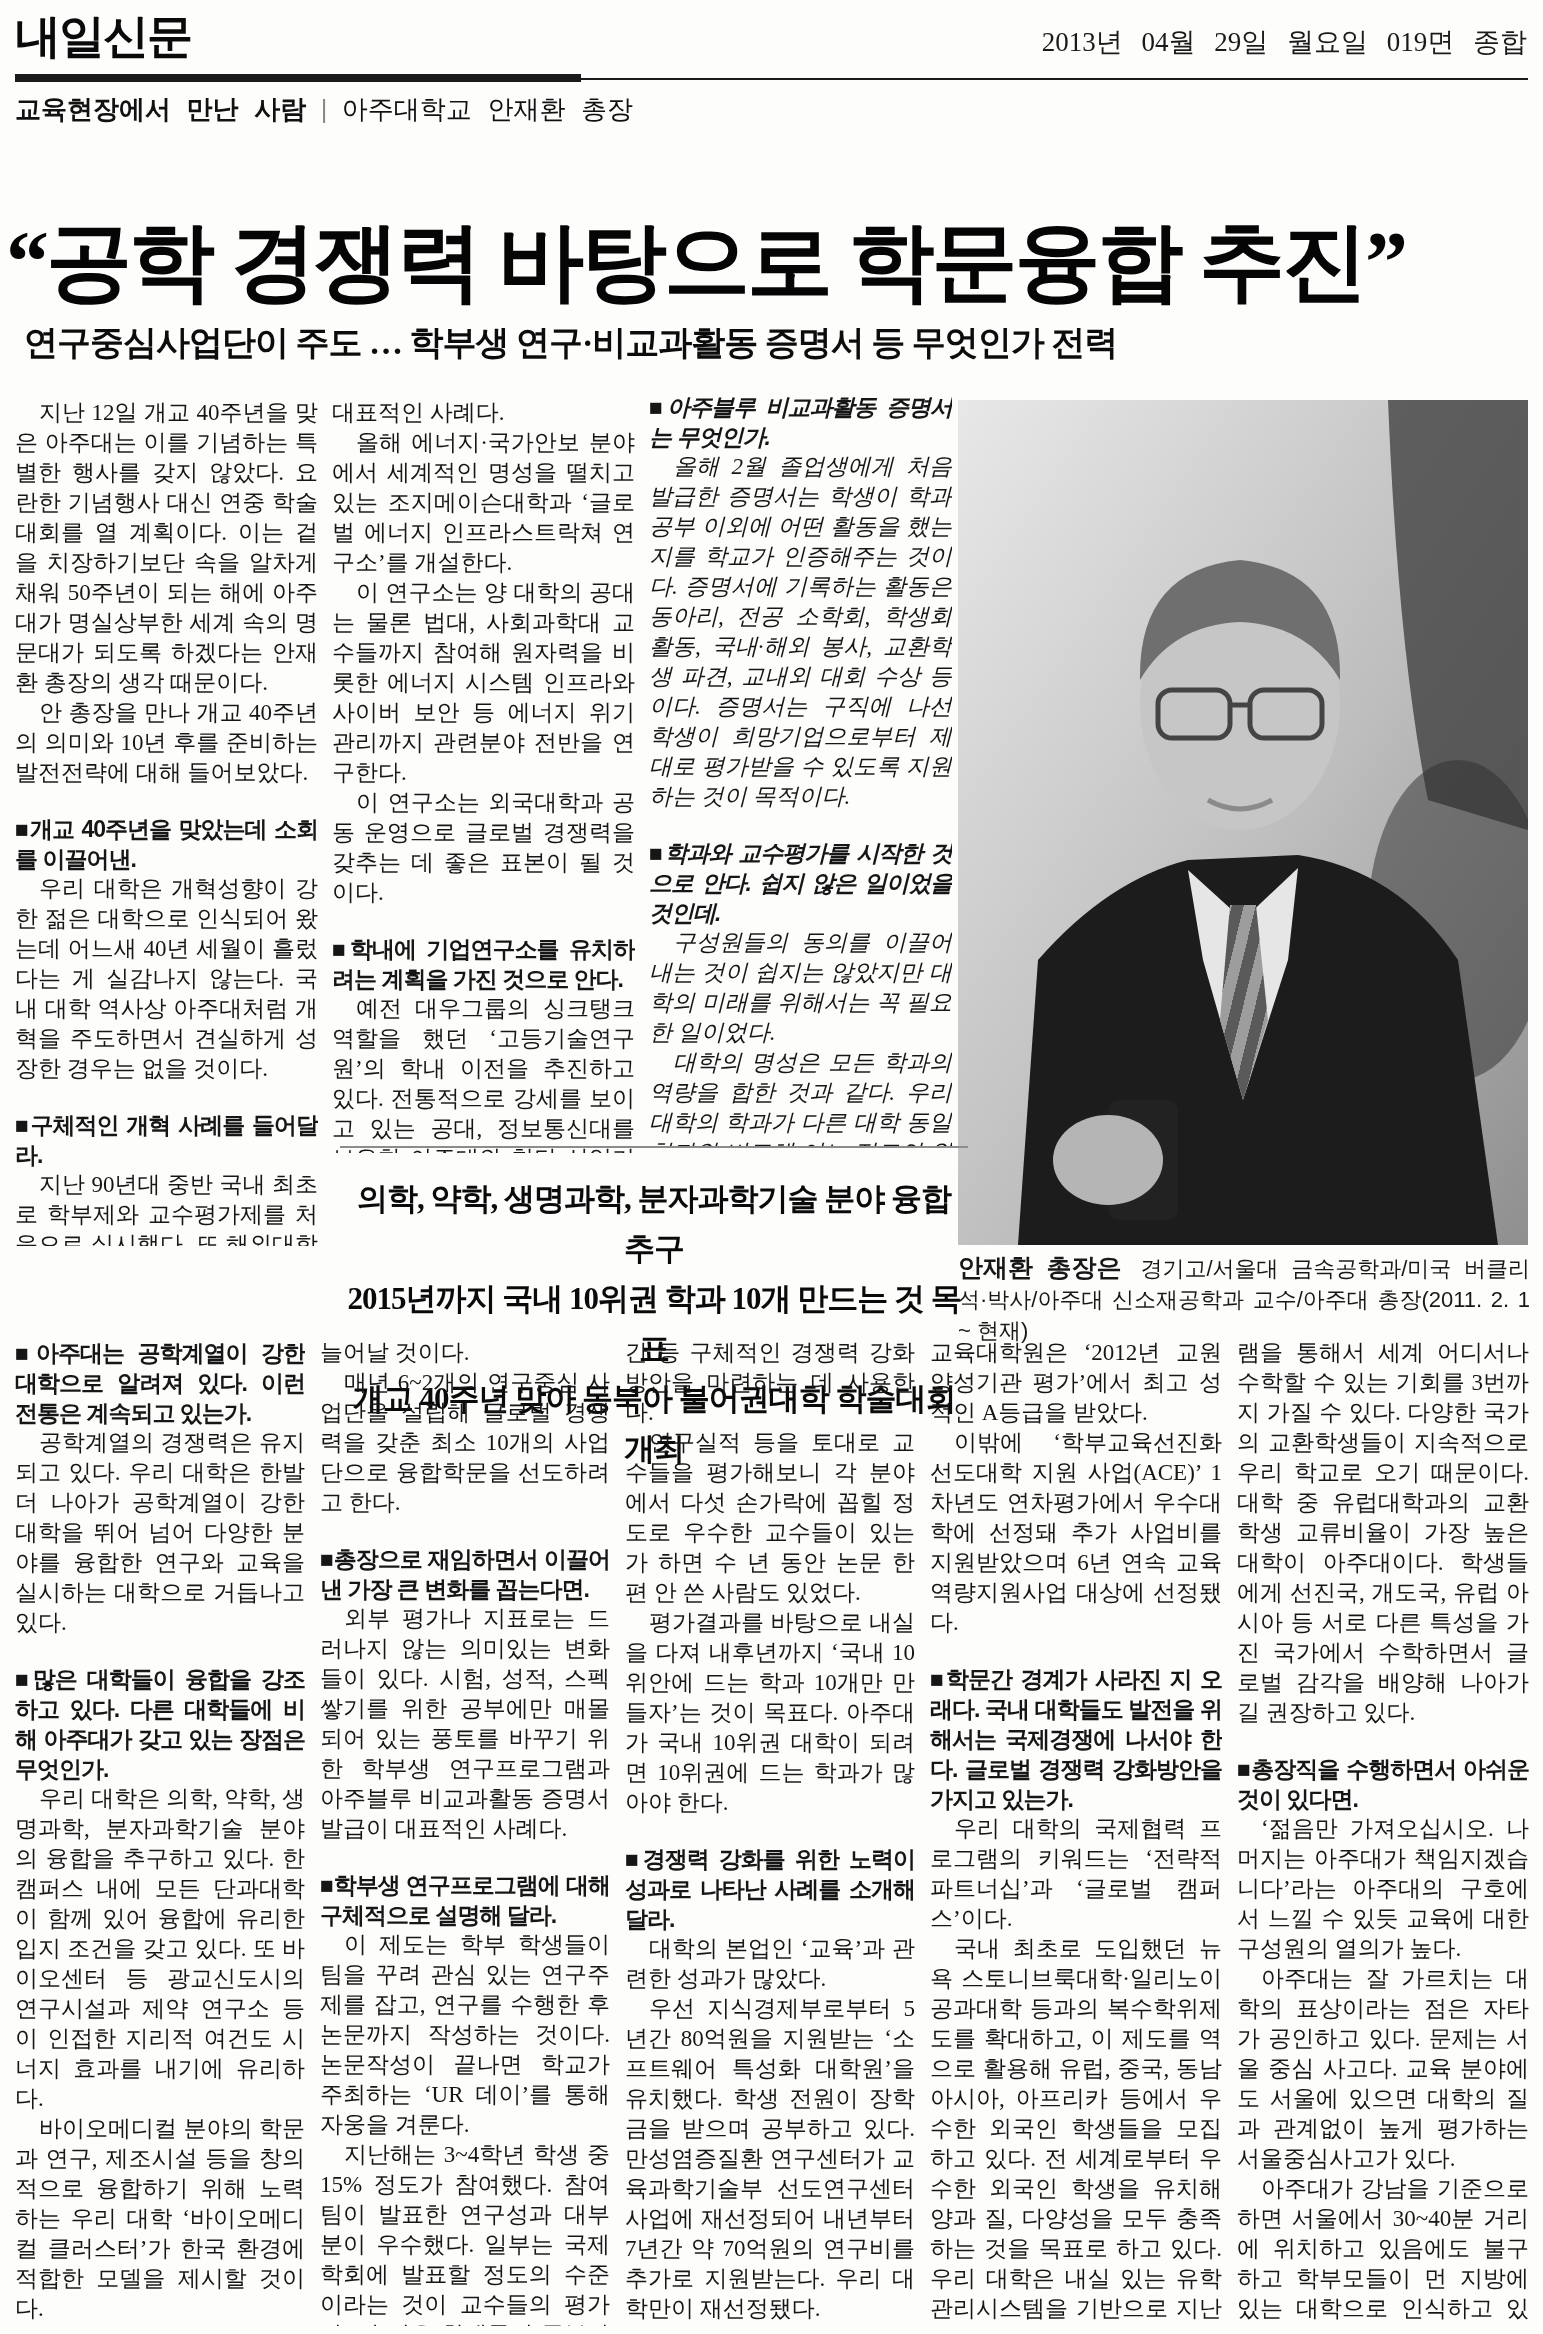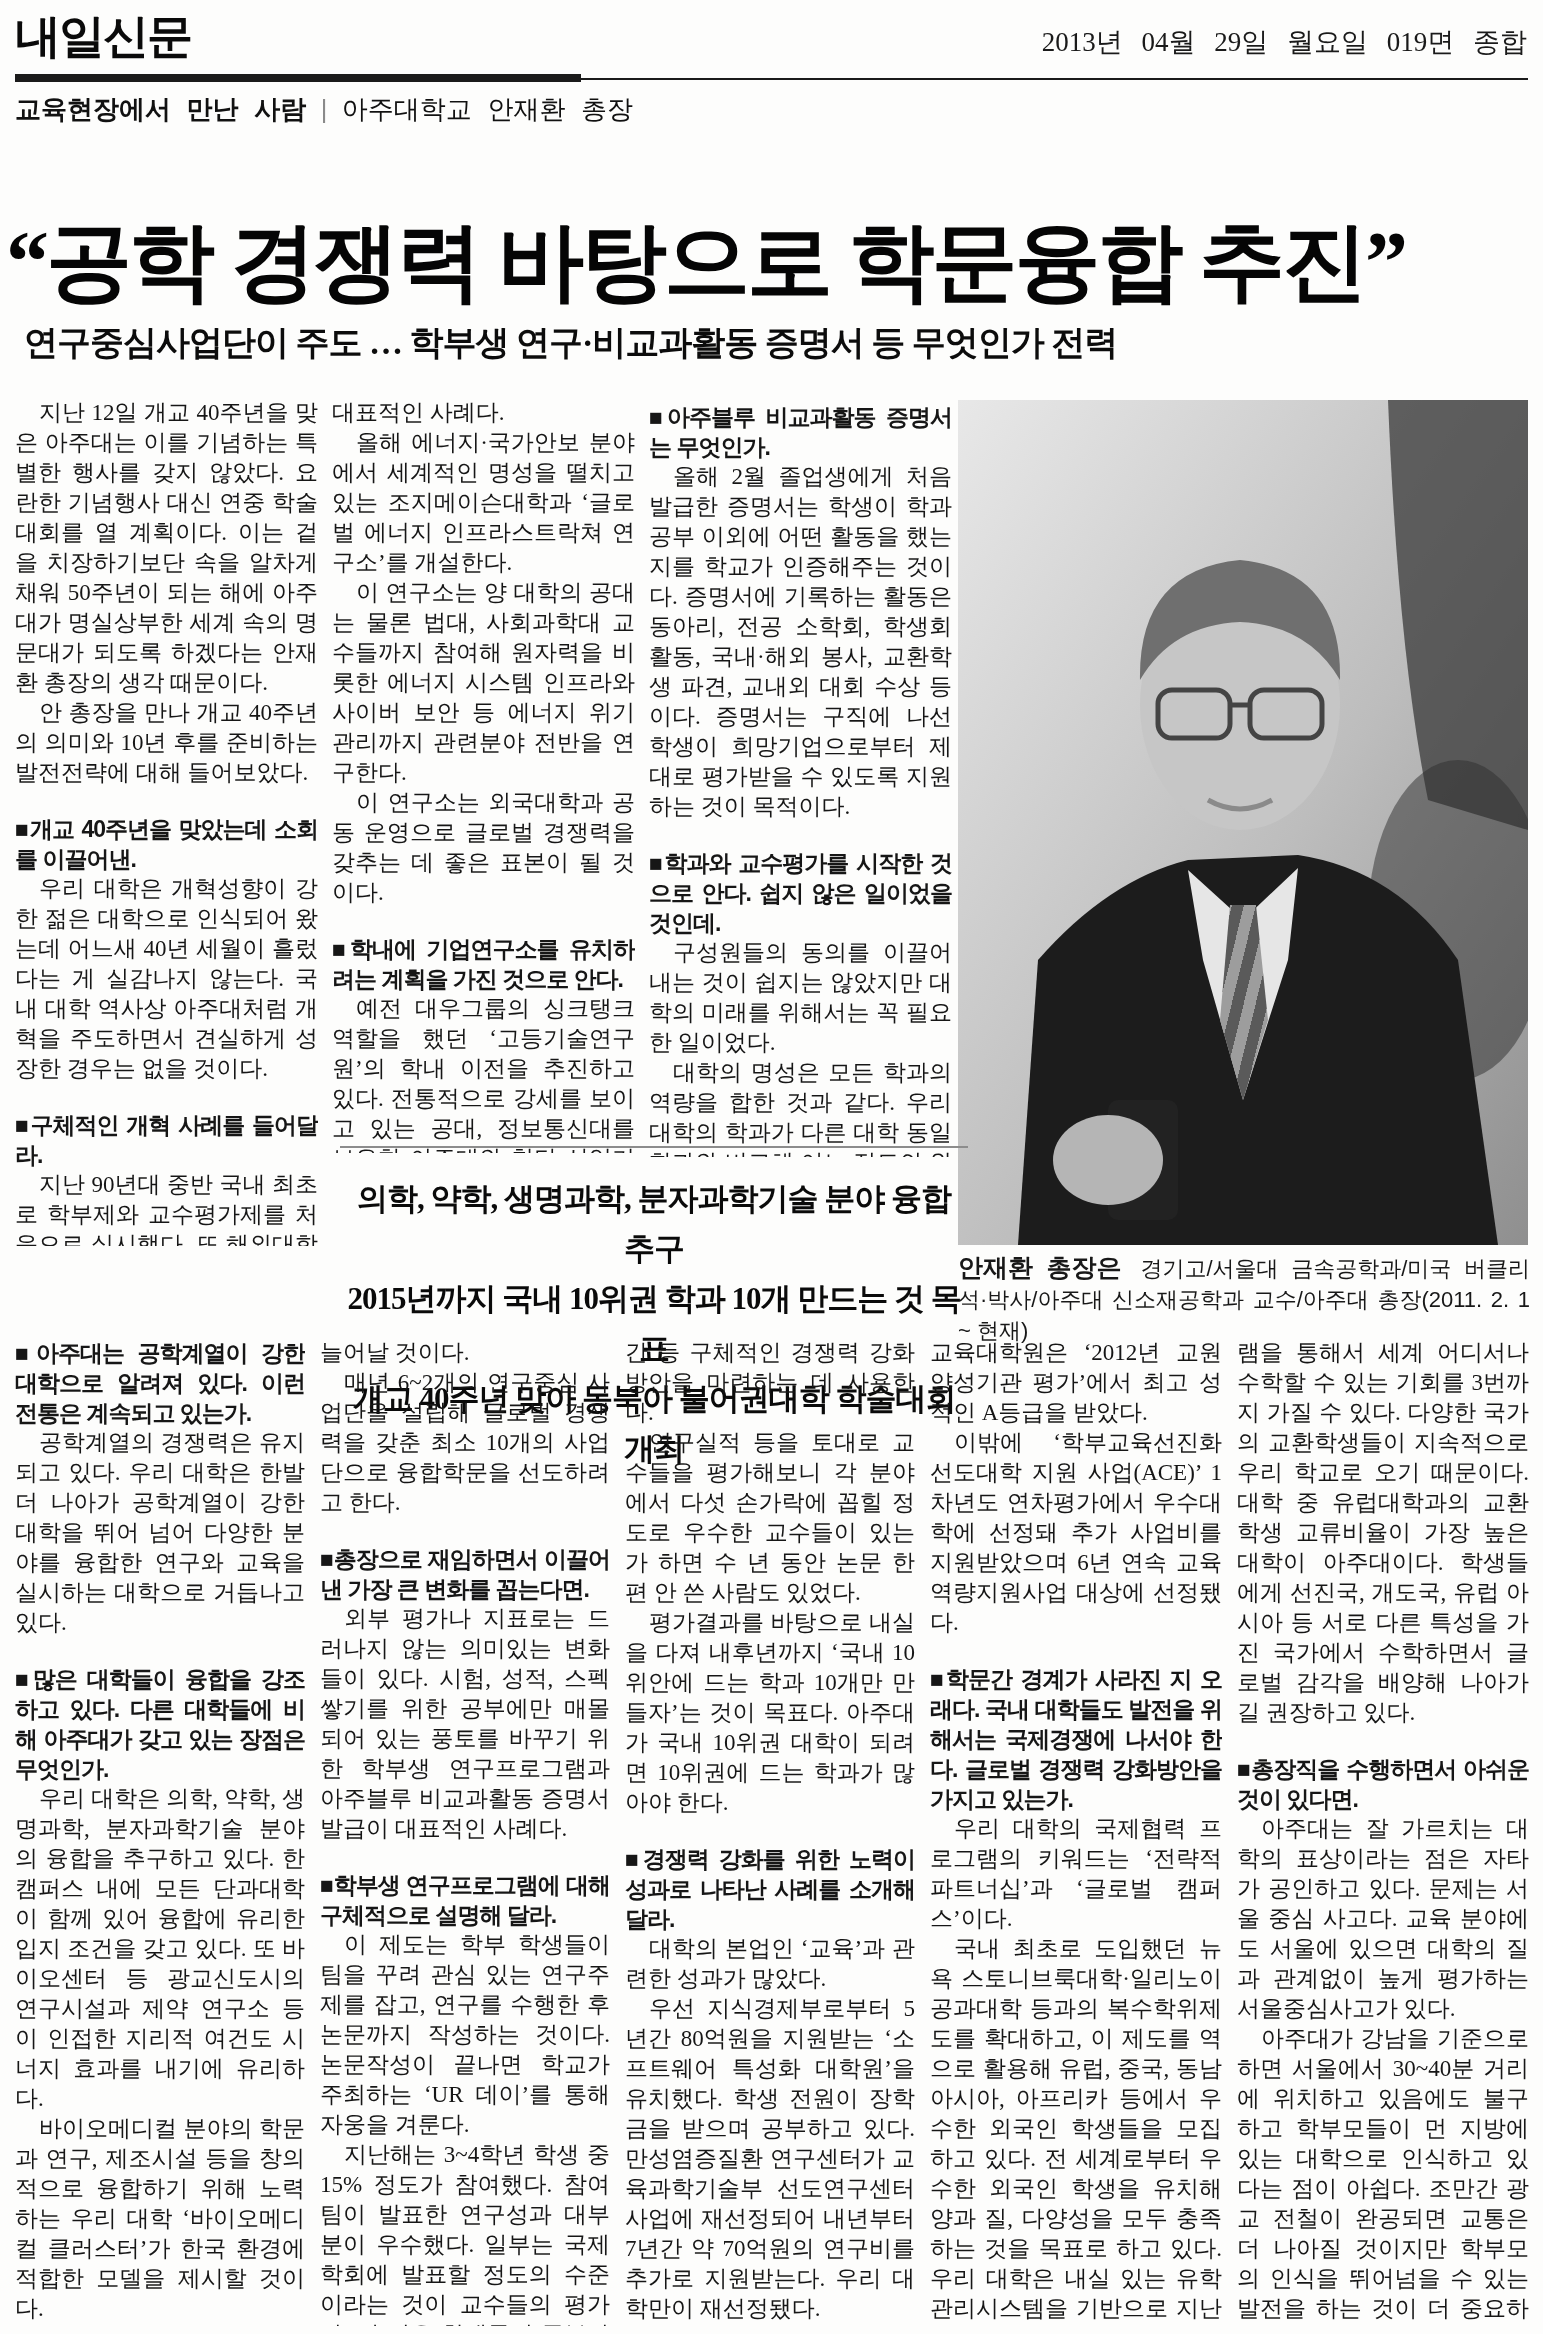--- a/index.html
+++ b/index.html
@@ -46,21 +46,21 @@
   .col p.p{text-indent:24px;}
   .col p.cont{text-indent:0;}
   .col p.q{
     font-family:"Liberation Sans","DejaVu Sans",sans-serif;
     font-weight:bold;margin-top:26px;letter-spacing:-1px;
   }
   .col p.q:first-child{margin-top:0;}
 
   .top1{left:15px; top:398px;width:303px;height:848px;}
   .top2{left:332px;top:398px;width:303px;height:755px;}
-  .top3{left:649px;top:402px;width:303px;height:755px;}
+  .top3{left:649px;top:392px;width:303px;height:755px;font-style:italic;}
 
   .bcol{top:1338px;height:988px;}
   .bA{left:15px;  width:290px;}
   .bB{left:320px; width:290px;}
   .bC{left:625px; width:290px;}
   .bD{left:930px; width:292px;}
   .bE{left:1237px;width:292px;}
 
   
   .pullquote{
@@ -197,17 +197,18 @@
   <div class="col bcol bD">
       <p class="cont">교육대학원은 ‘2012년 교원양성기관 평가’에서 최고 성적인 A등급을 받았다.</p>
       <p class="p">이밖에 ‘학부교육선진화 선도대학 지원 사업(ACE)’ 1차년도 연차평가에서 우수대학에 선정돼 추가 사업비를 지원받았으며 6년 연속 교육역량지원사업 대상에 선정됐다.</p>
       <p class="q">■학문간 경계가 사라진 지 오래다. 국내 대학들도 발전을 위해서는 국제경쟁에 나서야 한다. 글로벌 경쟁력 강화방안을 가지고 있는가.</p>
       <p class="p">우리 대학의 국제협력 프로그램의 키워드는 ‘전략적 파트너십’과 ‘글로벌 캠퍼스’이다.</p>
       <p class="p">국내 최초로 도입했던 뉴욕 스토니브룩대학·일리노이 공과대학 등과의 복수학위제도를 확대하고, 이 제도를 역으로 활용해 유럽, 중국, 동남아시아, 아프리카 등에서 우수한 외국인 학생들을 모집하고 있다. 전 세계로부터 우수한 외국인 학생을 유치해 양과 질, 다양성을 모두 충족하는 것을 목표로 하고 있다. 우리 대학은 내실 있는 유학관리시스템을 기반으로 지난해 교육부로부터 유학생유치관리역량 인증대학으로 선발됐다.</p>
     </div>
   <div class="col bcol bE">
       <p class="cont">램을 통해서 세계 어디서나 수학할 수 있는 기회를 3번까지 가질 수 있다. 다양한 국가의 교환학생들이 지속적으로 우리 학교로 오기 때문이다. 대학 중 유럽대학과의 교환학생 교류비율이 가장 높은 대학이 아주대이다. 학생들에게 선진국, 개도국, 유럽 아시아 등 서로 다른 특성을 가진 국가에서 수학하면서 글로벌 감각을 배양해 나아가길 권장하고 있다.</p>
       <p class="q">■총장직을 수행하면서 아쉬운 것이 있다면.</p>
+      <p class="p">‘젊음만 가져오십시오. 나머지는 아주대가 책임지겠습니다’라는 아주대의 구호에서 느낄 수 있듯 교육에 대한 구성원의 열의가 높다.</p>
       <p class="p">아주대는 잘 가르치는 대학의 표상이라는 점은 자타가 공인하고 있다. 문제는 서울 중심 사고다. 교육 분야에도 서울에 있으면 대학의 질과 관계없이 높게 평가하는 서울중심사고가 있다.</p>
       <p class="p">아주대가 강남을 기준으로 하면 서울에서 30~40분 거리에 위치하고 있음에도 불구하고 학부모들이 먼 지방에 있는 대학으로 인식하고 있다는 점이 아쉽다. 조만간 광교 전철이 완공되면 교통은 더 나아질 것이지만 학부모의 인식을 뛰어넘을 수 있는 발전을 하는 것이 더 중요하다고 생각한다.</p>
     </div>
 
 </div>
 
 </body></html>

